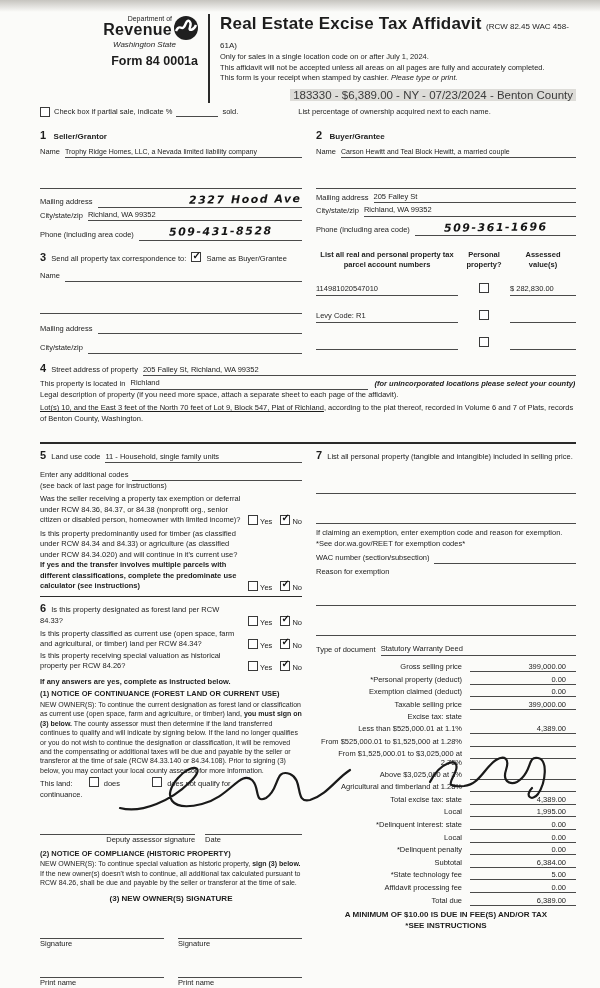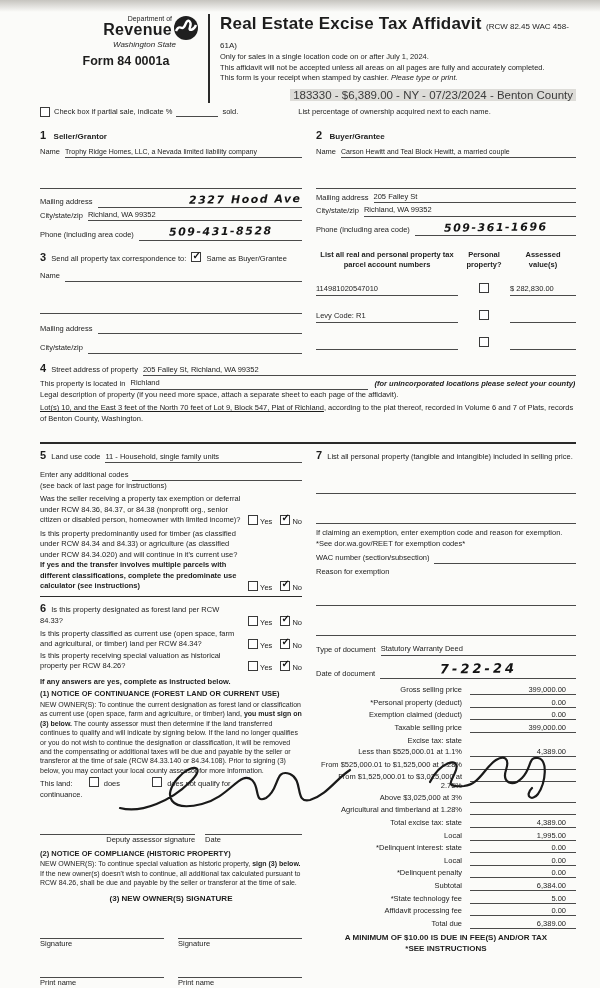--- a/index.html
+++ b/index.html
@@ -57,21 +57,21 @@
       <div class="logo">
         <div style="position:relative;padding-right:26px;">
           <div class="fs7">Department of</div>
           <div style="font-size:16px;font-weight:bold;letter-spacing:.3px;margin-top:-2px;">Revenue</div>
           <svg class="sig-svg" style="top:0;right:-2px;" width="28" height="28" viewBox="0 0 28 28">
             <circle cx="14" cy="14" r="12" fill="#1f1f1f"></circle>
             <path d="M4,17 C8,8 10,20 14,9 C16,4 20,8 18,13 C16,18 22,16 24,11" stroke="#fff" stroke-width="2.4" fill="none"></path>
           </svg>
         </div>
         <div class="fs8 i" style="padding-right:22px;">Washington State</div>
-        <div style="font-size:12.5px;font-weight:bold;text-align:center;padding-left:14px;margin-top:3px;">Form 84 0001a</div>
+        <div style="font-size:12.5px;font-weight:bold;text-align:right;padding-left:14px;margin-top:3px;">Form 84 0001a</div>
       </div>
       <div class="hdr-div"></div>
       <div style="flex:1;min-width:0;">
         <div>
           <span class="title">Real Estate Excise Tax Affidavit</span>
           <span class="fs8" style="font-weight:normal;">(RCW 82.45 WAC 458-61A)</span>
         </div>
         <div class="fs75">Only for sales in a single location code on or after July 1, 2024.</div>
         <div class="fs75">This affidavit will not be accepted unless all areas on all pages are fully and accurately completed.</div>
         <div class="fs75">
@@ -334,24 +334,20 @@
           <div class="row" style="margin-top:10px;">
               <span class="ul" style="flex:1;">&nbsp;</span>
             </div>
           <div class="row" style="margin-top:11px;">
               <span class="ul" style="flex:1;">&nbsp;</span>
             </div>
           <div class="row fs75" style="margin-top:8px;">
             <span>Type of document</span>
             <span class="ul fs75" style="flex:1;margin-left:5px;">Statutory Warranty Deed</span>
           </div>
-          <div class="row fs75" style="margin-top:4px;">
-            <span>Date of document</span>
-            <span class="ul" style="flex:1;margin-left:5px;text-align:center;"><span class="hand" style="font-size:13px;letter-spacing:3px;">7-22-24</span></span>
-          </div>
         </div>
 
         <div style="margin-top:6px;">
           <div class="fee-row">
               <span class="fee-label">Gross selling price</span>
               <span class="fee-value">399,000.00</span>
             </div>
           <div class="fee-row">
               <span class="fee-label">*Personal property (deduct)</span>
               <span class="fee-value">0.00</span>

